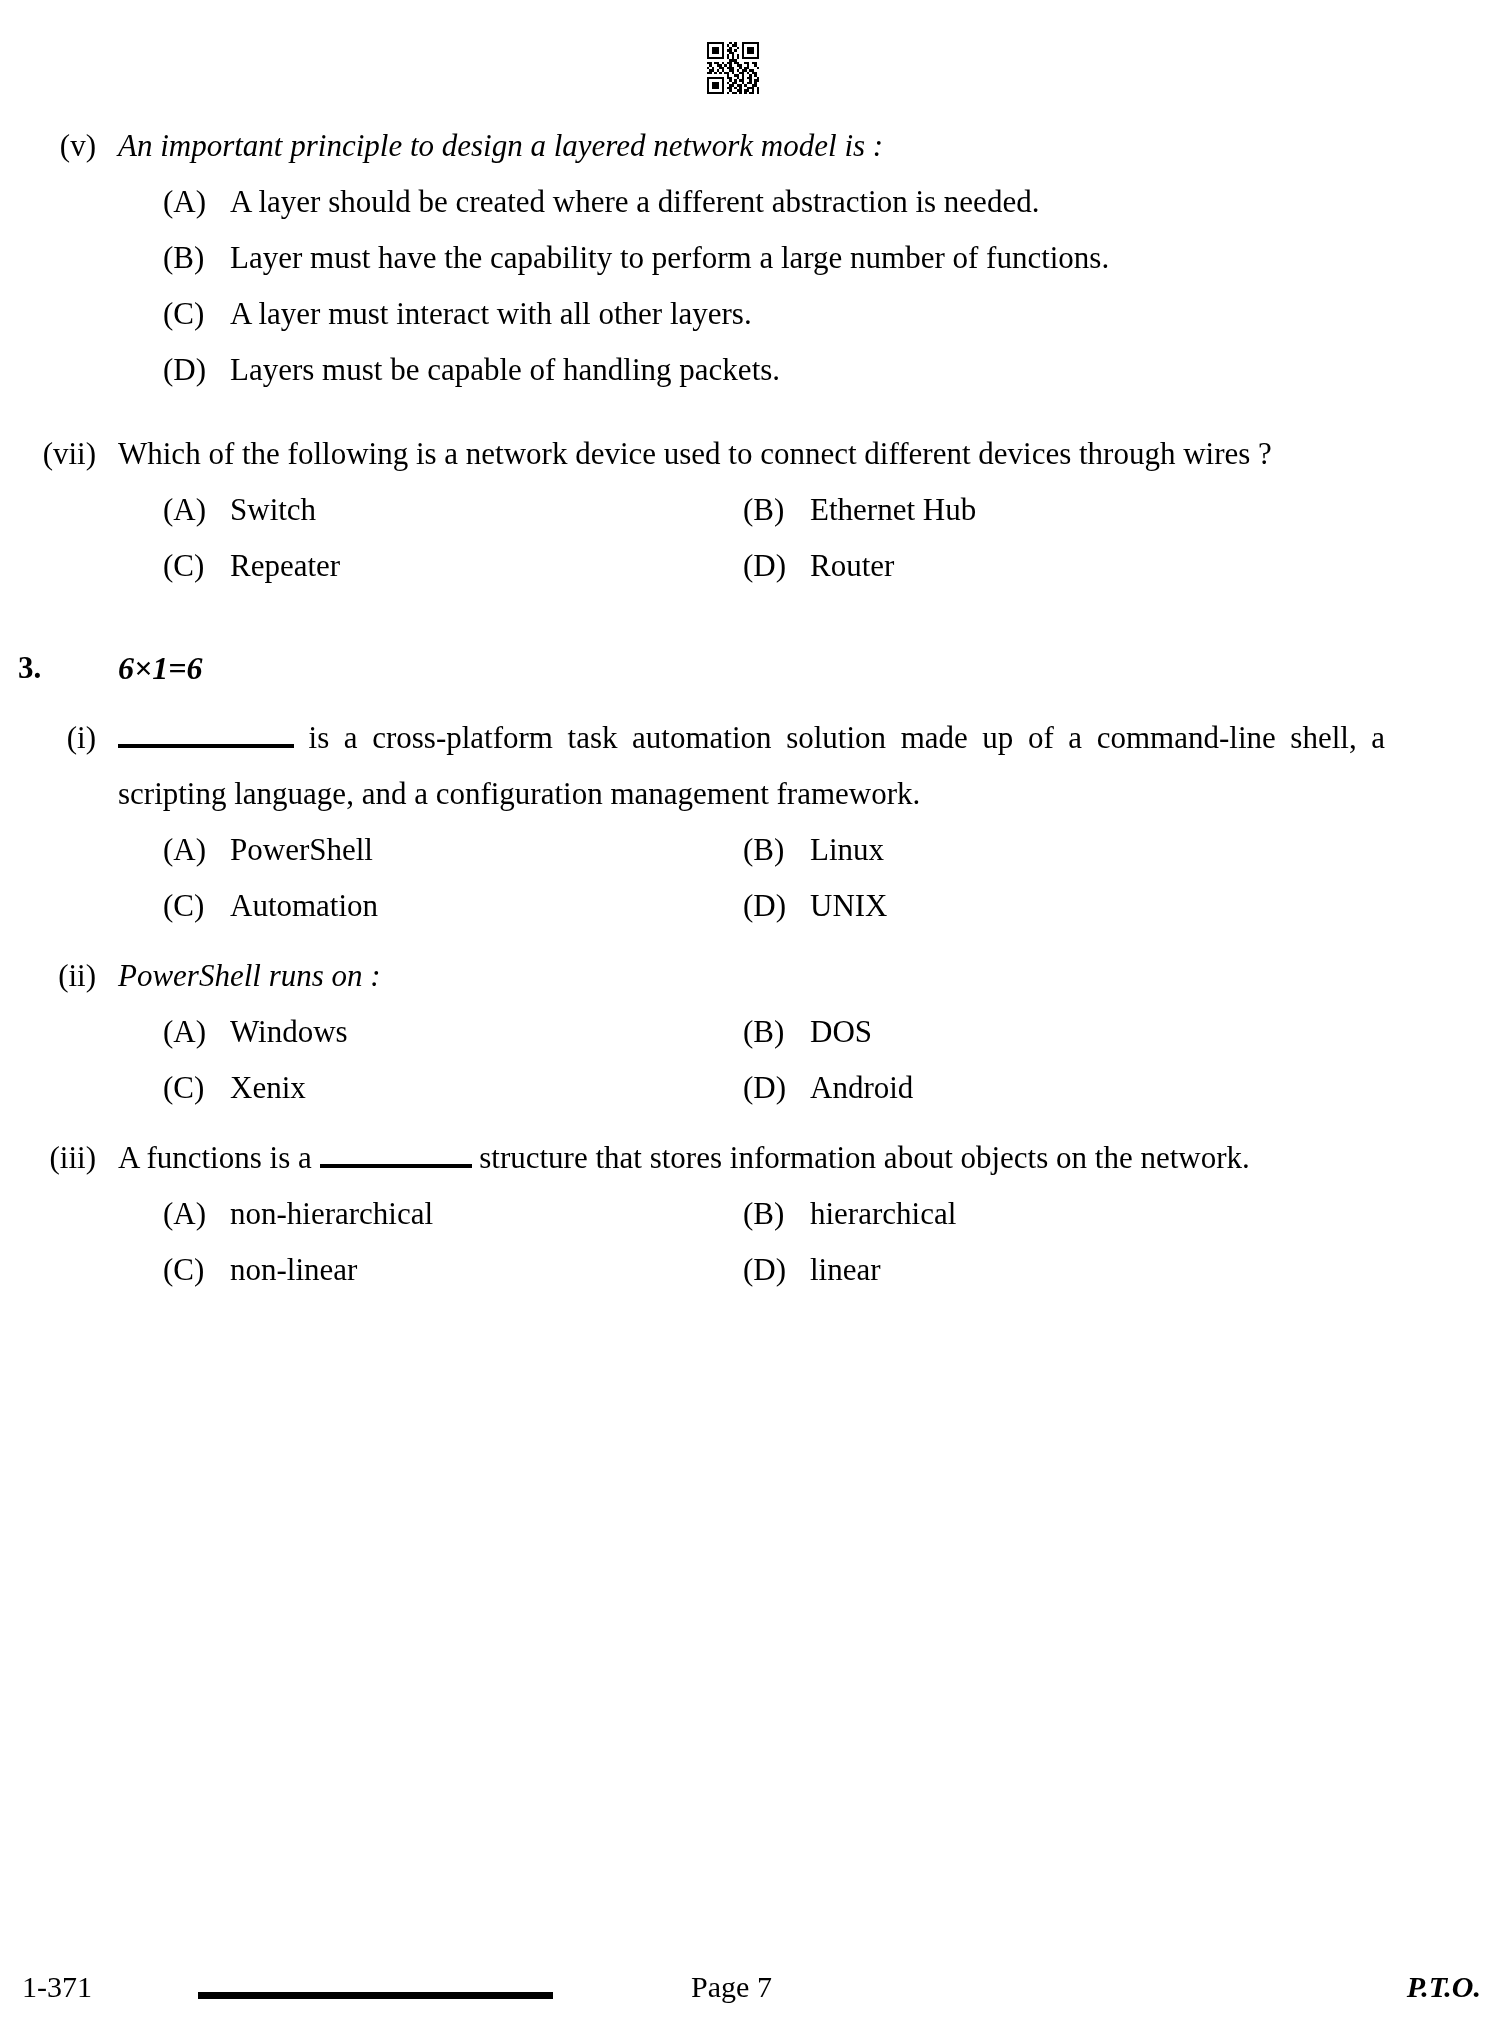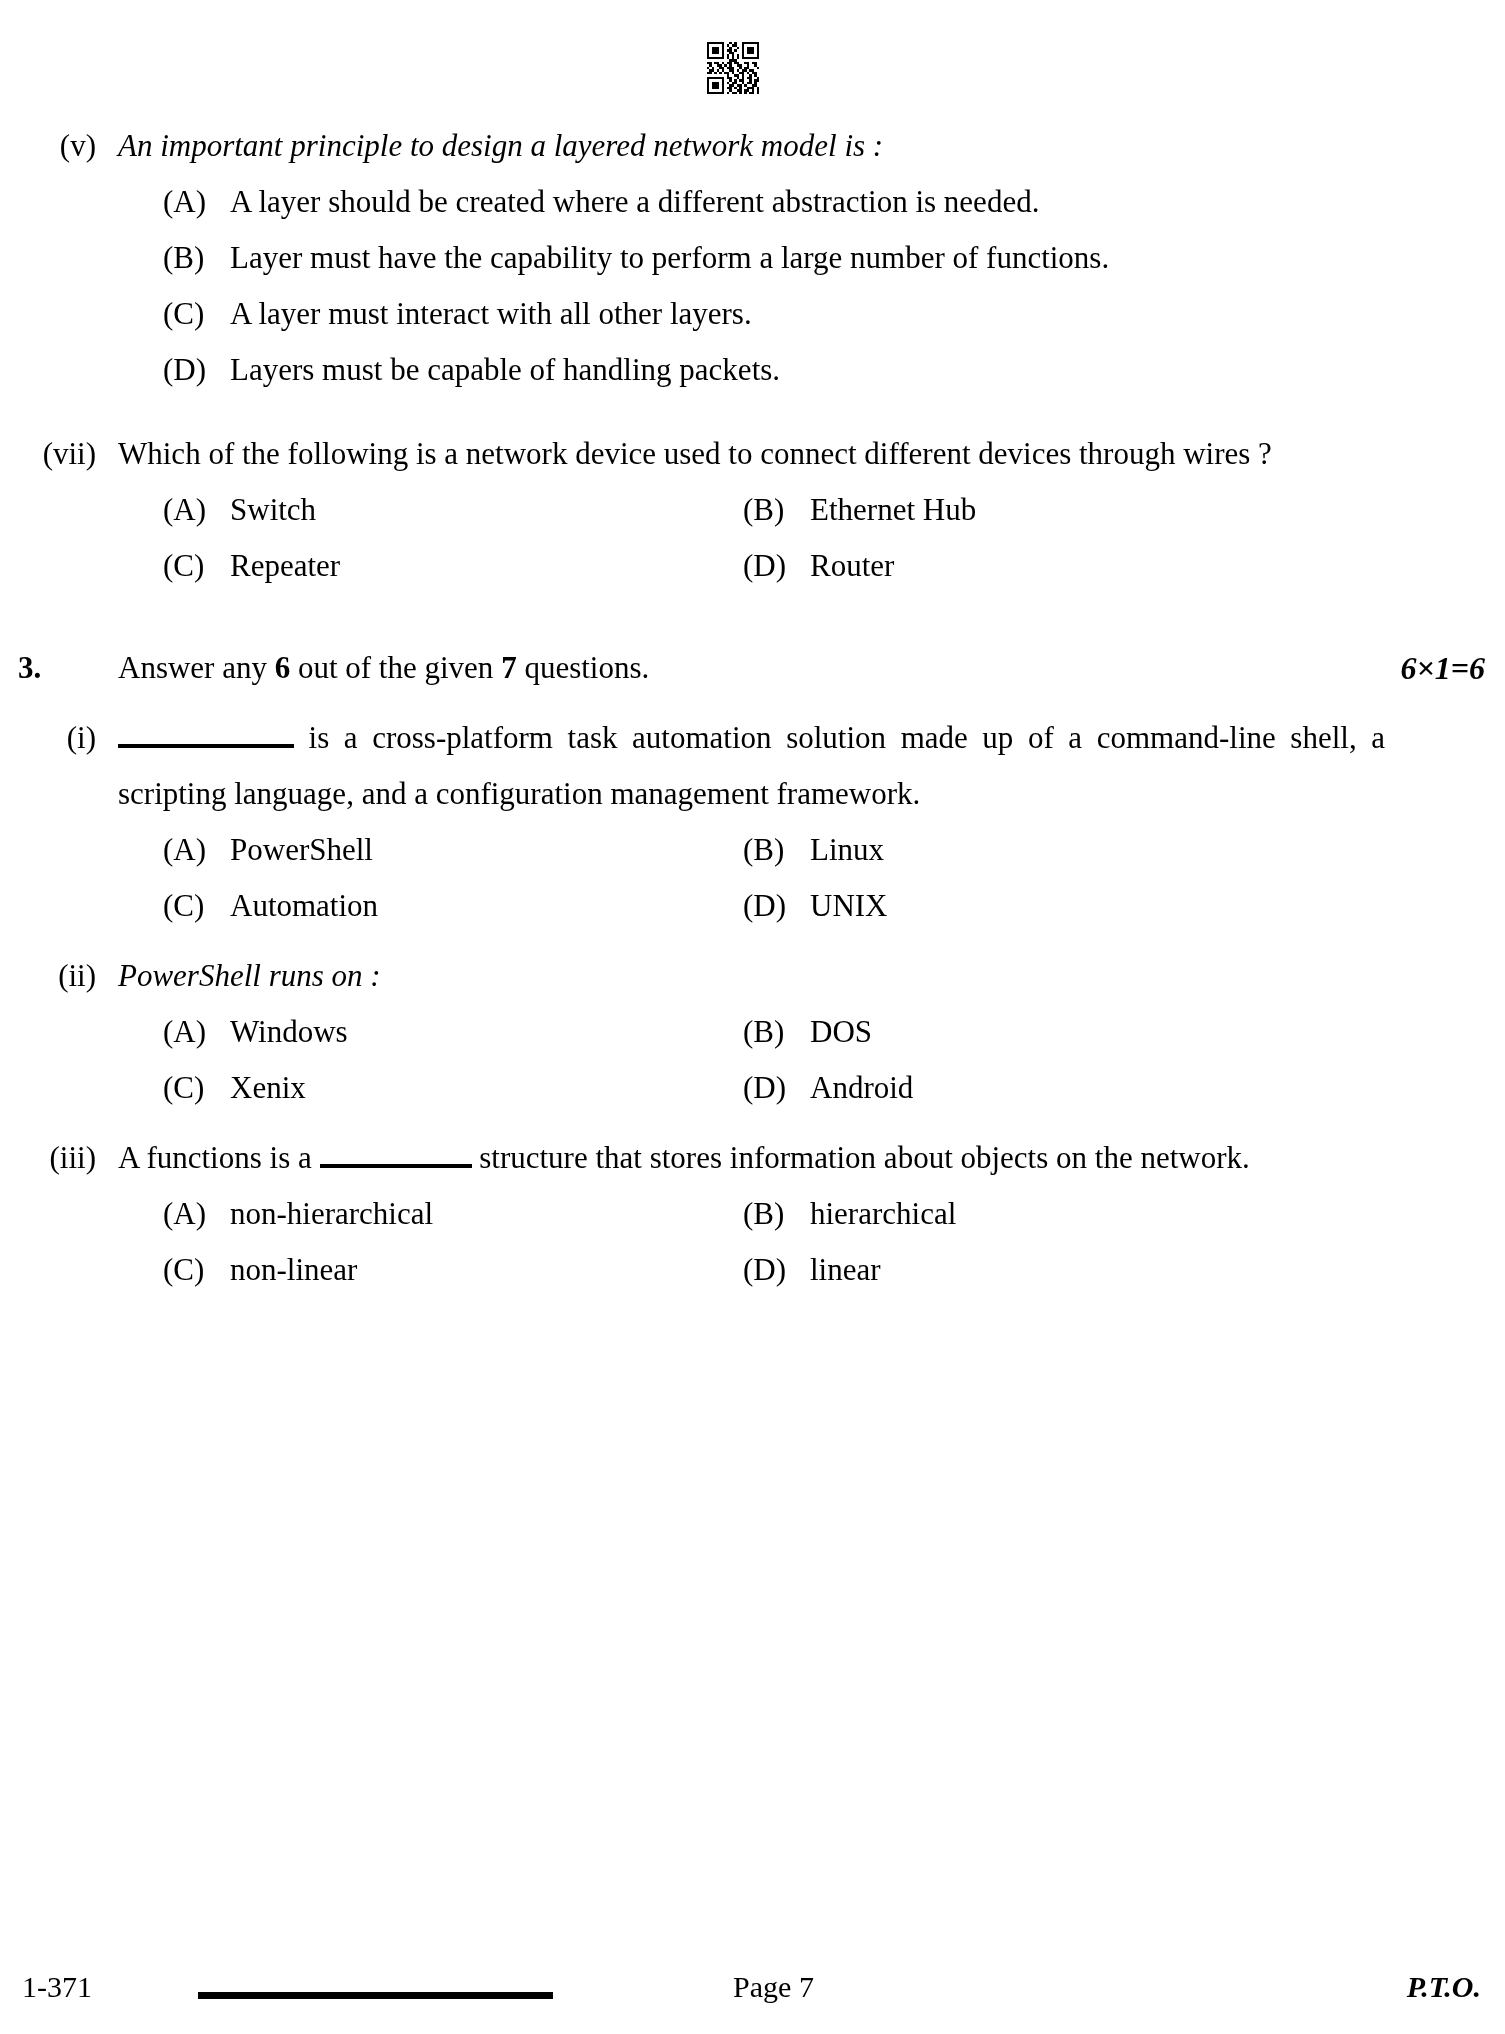--- a/index.html
+++ b/index.html
@@ -178,21 +178,20 @@
     width: 355px;
     height: 7px;
     background: #000;
   }
   .footer-page {
     position: absolute;
     left: 0;
     width: 1463px;
     text-align: center;
     font-size: 30px;
-    padding-left: 42px;
   }
   .footer-pto {
     position: absolute;
     right: 24px;
     font-size: 30px;
     font-style: italic;
     font-weight: bold;
   }
 </style>
 </head>
@@ -399,21 +398,20 @@
         <div class="o-text">Repeater</div>
       </div>
       <div class="opt-cell">
         <div class="o-label">(D)</div>
         <div class="o-text">Router</div>
       </div>
     </div>
 
     <div class="main-q">
       <div class="main-q-num">3.</div>
-      <div class="main-q-text"><span>Answer any </span><b class="inl">6</b><span> out of the given </span><b class="inl">7</b><span> questions.</span></div>
       <div class="main-q-marks">6×1=6</div>
     </div>
 
     <div class="spacer-sm"></div>
 
     <div class="q-row lvl-q">
       <div class="q-label">(i)</div>
       <div class="q-body"><span class="blank w1"></span><span> is a cross-platform task automation solution made up of a command-line shell, a scripting language, and a configuration management framework.</span></div>
     </div>
 

